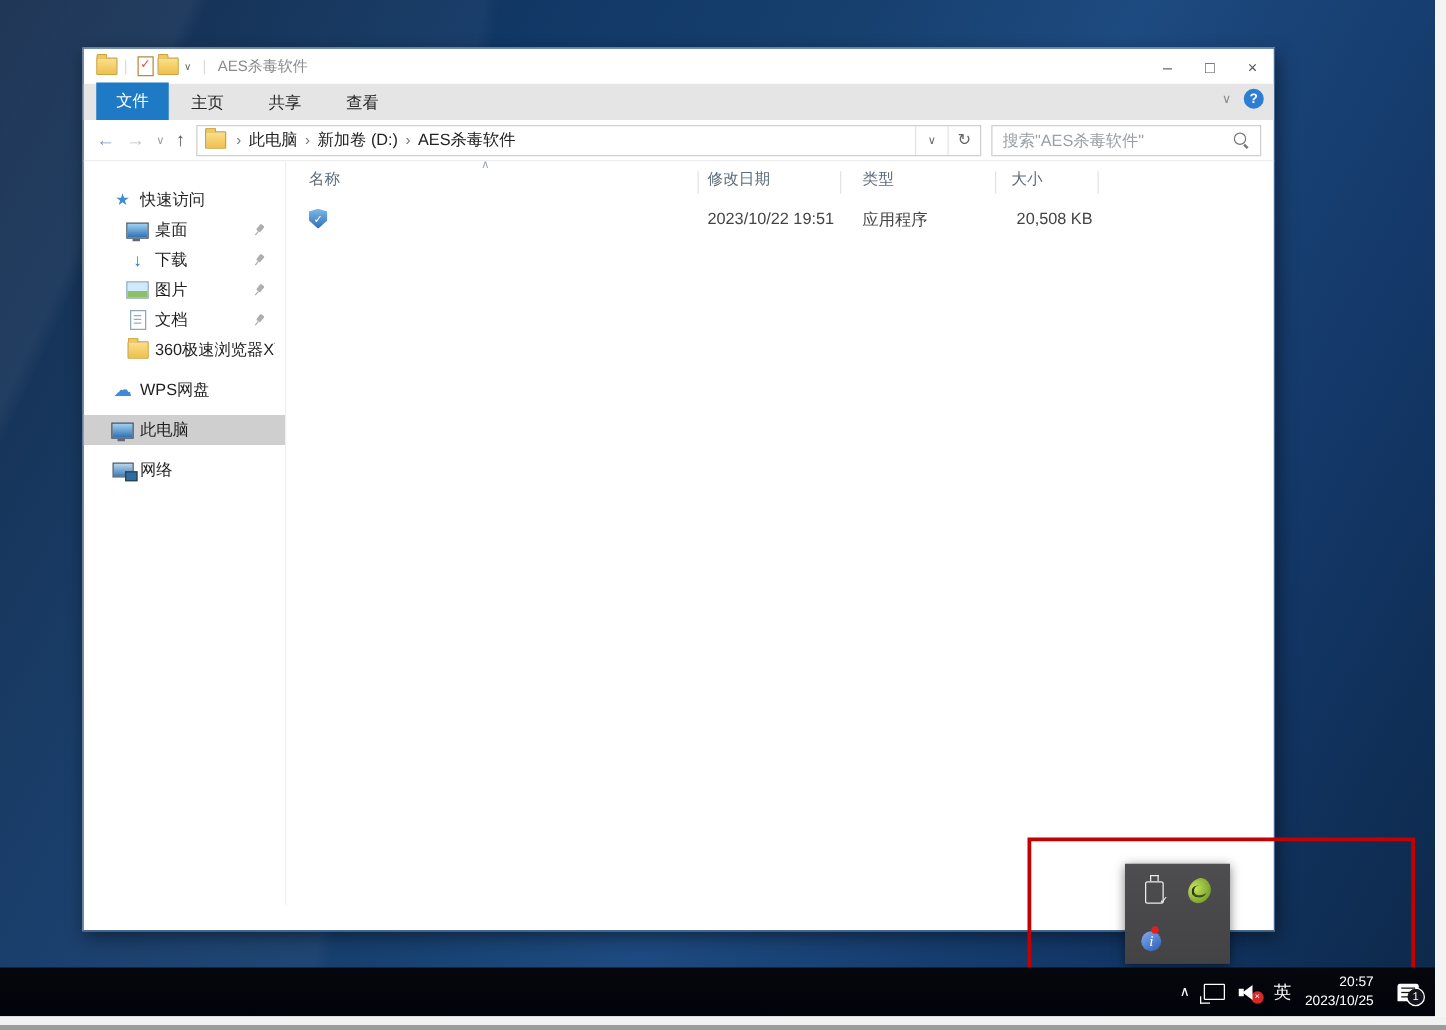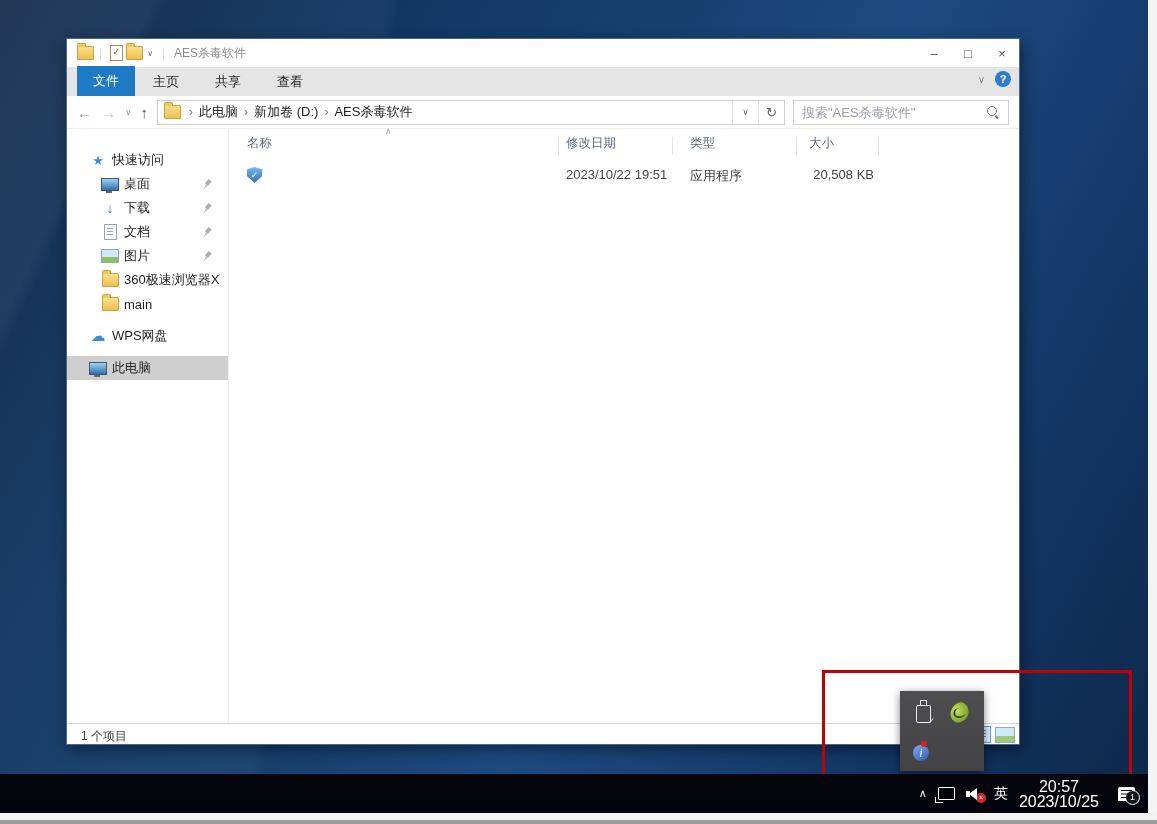--- a/index.html
+++ b/index.html
@@ -99,21 +99,21 @@
   #taskbar{position:absolute;left:0;top:774px;width:1148px;height:39px;background:linear-gradient(#05070d,#02030a);}
   .tray{position:absolute;right:13px;top:0;height:39px;display:flex;align-items:center;gap:11px;color:#fff;}
   .tray-chevron{font-size:11px;color:#fff;}
   .tb-net{width:15px;height:11px;border:1.5px solid #fff;border-radius:1px;position:relative;}
   .tb-net::after{content:"";position:absolute;left:-4px;bottom:-4px;width:7px;height:5px;border-left:1.5px solid #fff;border-bottom:1.5px solid #fff;}
   .tb-speaker{position:relative;width:17px;height:14px;}
   .tb-speaker::before{content:"";position:absolute;left:0;top:4px;width:4px;height:6px;background:#fff;}
   .tb-speaker::after{content:"";position:absolute;left:3px;top:1px;border:6px solid transparent;border-right:8px solid #fff;border-left:0;}
   .mute-badge{position:absolute;right:-3px;bottom:-2px;width:10px;height:10px;border-radius:50%;background:#d62a2a;color:#fff;font-size:7px;display:flex;align-items:center;justify-content:center;}
   .tb-ime{font-size:14px;}
-  .tb-clock{text-align:center;font-size:16px;line-height:15px;}
+  .tb-clock{text-align:right;font-size:11px;line-height:15px;}
   .tb-ac{position:relative;width:17px;height:14px;background:#fff;border-radius:2px 2px 2px 0;margin-left:8px;}
   .tb-ac::after{content:"";position:absolute;left:3px;top:3px;width:11px;height:1.5px;background:#111;box-shadow:0 3.5px 0 #111,0 7px 0 #111;}
   .ac-badge{position:absolute;right:-5px;bottom:-4px;width:13px;height:13px;border-radius:50%;background:#15151f;border:1px solid #fff;color:#fff;font-size:9px;display:flex;align-items:center;justify-content:center;}
   
   .strip-bottom-white{position:absolute;left:0;top:813px;width:1157px;height:7px;background:#f2f2f2;}
   .strip-bottom-gray{position:absolute;left:0;top:820px;width:1157px;height:4px;background:#9c9c9c;}
   .strip-right-white{position:absolute;left:1148px;top:0;width:9px;height:813px;background:#f4f4f4;}
 </style>
 </head>
 <body>
@@ -184,83 +184,76 @@
         <span class="side-label">桌面</span>
         <span class="pin"></span>
       </div>
       <div class="side-item sub">
         <span class="side-ico dl-glyph">↓</span>
         <span class="side-label">下载</span>
         <span class="pin"></span>
       </div>
       <div class="side-item sub">
         <span class="side-ico">
+            <span class="pic-ico"></span>
+          </span>
+        <span class="side-label">图片</span>
+        <span class="pin"></span>
+      </div>
+      <div class="side-item sub">
+        <span class="side-ico">
             <span class="doc-ico"></span>
           </span>
         <span class="side-label">文档</span>
         <span class="pin"></span>
       </div>
       <div class="side-item sub">
         <span class="side-ico">
-            <span class="pic-ico"></span>
-          </span>
-        <span class="side-label">图片</span>
-        <span class="pin"></span>
-      </div>
-      <div class="side-item sub">
-        <span class="side-ico">
             <span class="folder-ico"></span>
           </span>
         <span class="side-label">360极速浏览器X下载</span>
-      </div>
-      <div class="side-item sub">
-        <span class="side-ico">
-            <span class="folder-ico"></span>
-          </span>
-        <span class="side-label">main</span>
       </div>
       <div class="spacer8"></div>
       <div class="side-item">
         <span class="side-ico cloud-glyph">☁</span>
         <span class="side-label">WPS网盘</span>
       </div>
       <div class="spacer8"></div>
       <div class="side-item selected">
         <span class="side-ico">
             <span class="monitor-ico"></span>
           </span>
         <span class="side-label">此电脑</span>
       </div>
       <div class="spacer8"></div>
+      <div class="side-item">
+        <span class="side-ico">
+            <span class="net-ico-side"></span>
+          </span>
+        <span class="side-label">网络</span>
+      </div>
     </div>
 
     <span class="sort-asc">∧</span>
     <span class="col-head" style="left:180px;">名称</span>
     <span class="col-head" style="left:499px;">修改日期</span>
     <span class="col-head" style="left:623px;">类型</span>
     <span class="col-head" style="left:742px;">大小</span>
     <span class="col-div" style="left:491px;"></span>
     <span class="col-div" style="left:605px;"></span>
     <span class="col-div" style="left:729px;"></span>
     <span class="col-div" style="left:811px;"></span>
 
     <div class="file-row">
       <span class="shield-ico">✓</span>
       <span class="file-date">2023/10/22 19:51</span>
       <span class="file-type">应用程序</span>
       <span class="file-size">20,508 KB</span>
     </div>
 
-    <div class="statusbar">
-      <span class="status-text">1 个项目</span>
-      <div class="view-toggles">
-        <span class="vt-details"></span>
-        <span class="vt-thumb"></span>
-      </div>
-    </div>
   </div>
 
   <div class="red-rect"></div>
 
   <div class="tray-popup">
     <span class="usb-ico"></span>
     <span class="lizard-ico"></span>
     <span class="info-ico">i</span>
     <span class="info-dot"></span>
   </div>

